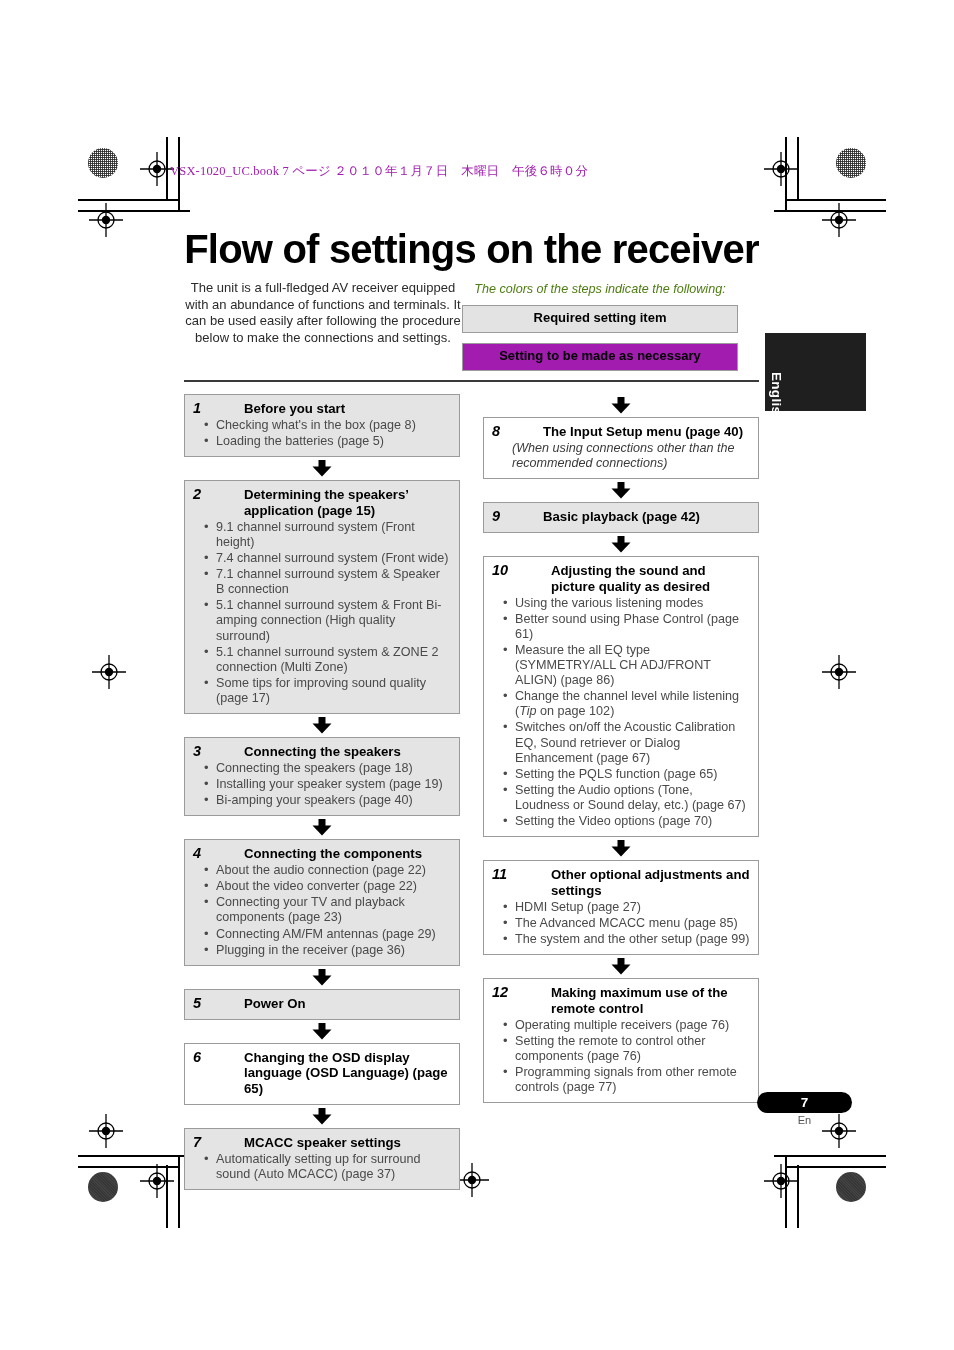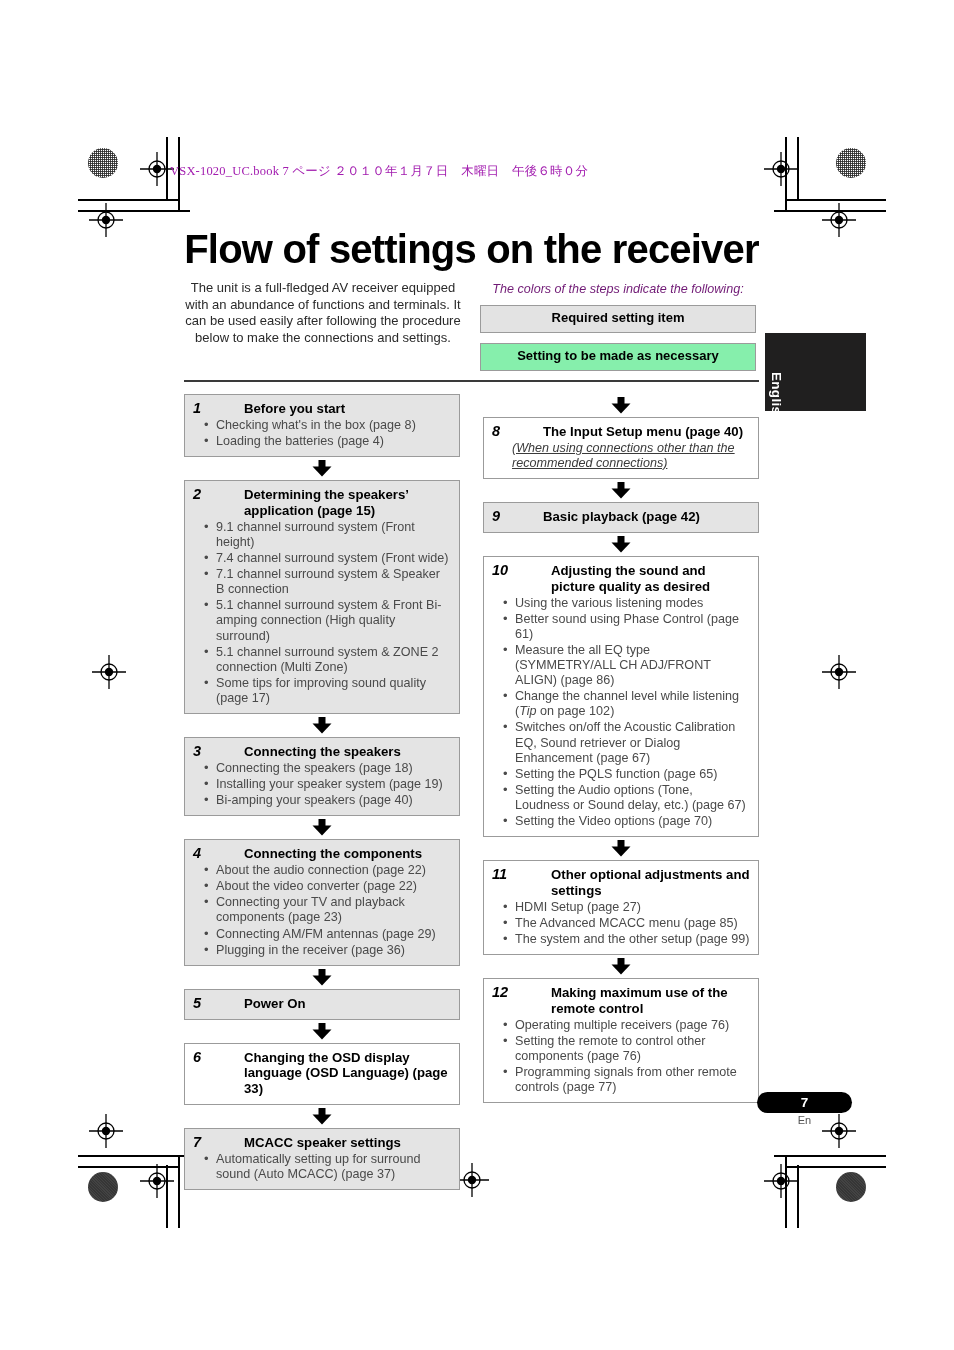--- a/index.html
+++ b/index.html
@@ -70,49 +70,48 @@
   h1.page-title {
     margin: 0;
     font-size: 40px;
     font-weight: bold;
     letter-spacing: -0.8px;
     line-height: 1.05;
   }
 
   .intro-row {
     display: flex;
-    gap: 18px;
     margin-top: 10px;
   }
   .intro-text {
     width: 278px;
     font-size: 13px;
     line-height: 1.27;
     color: #2a2a2a;
   }
   .legend-col {
     width: 276px;
     padding-top: 2px;
   }
   .legend-caption {
     font-size: 12.6px;
     font-style: italic;
-    color: #701a75;
+    color: #4d7c0f;
     margin-bottom: 9px;
   }
   .legend-box {
     border: 1px solid #9b9b9b;
     font-size: 13px;
     font-weight: bold;
     padding: 5px 7px 6px 7px;
     margin-bottom: 10px;
     line-height: 1.15;
   }
   .legend-box.required { background: #e3e3e3; }
-  .legend-box.optional { background: #86efac; }
+  .legend-box.optional { background: #a21caf; }
 
   .top-rule {
     position: absolute;
     left: 184px;
     top: 380px;
     width: 575px;
     height: 2px;
     background: #3a3a3a;
   }
 
@@ -153,21 +152,20 @@
     font-weight: bold;
     line-height: 1.2;
     padding-left: 31px;
   }
   .step-note {
     font-size: 12.6px;
     font-style: italic;
     color: #3a3a3a;
     line-height: 1.2;
     margin: 1px 0 0 20px;
-    text-decoration: underline;
   }
   .step-list {
     list-style: none;
     margin: 1px 0 0 0;
     padding: 0 0 0 10px;
   }
   .step-list li {
     position: relative;
     padding-left: 13px;
     font-size: 12.6px;
@@ -379,21 +377,21 @@
 
 <div class="flow">
   <div class="flow-col" id="col-left">
       <div class="step-box required">
         <div class="step-head">
           <div class="step-num">1</div>
           <div class="step-title">Before you start</div>
         </div>
         <ul class="step-list">
           <li>Checking what's in the box (page 8)</li>
-          <li>Loading the batteries (page 4)</li>
+          <li>Loading the batteries (page 5)</li>
         </ul>
       </div>
       <div class="arrow">
         <svg width="20" height="17" viewBox="0 0 20 17">
           <rect x="6.5" y="0" width="7" height="8" fill="#000"></rect>
           <polygon points="0.5,6.5 19.5,6.5 10,16.5" fill="#000"></polygon>
         </svg>
       </div>
       <div class="step-box required">
         <div class="step-head">
@@ -459,21 +457,21 @@
       </div>
       <div class="arrow">
         <svg width="20" height="17" viewBox="0 0 20 17">
           <rect x="6.5" y="0" width="7" height="8" fill="#000"></rect>
           <polygon points="0.5,6.5 19.5,6.5 10,16.5" fill="#000"></polygon>
         </svg>
       </div>
       <div class="step-box optional">
         <div class="step-head">
           <div class="step-num">6</div>
-          <div class="step-title">Changing the OSD display language (OSD Language) (page 33)</div>
+          <div class="step-title">Changing the OSD display language (OSD Language) (page 65)</div>
         </div>
       </div>
       <div class="arrow">
         <svg width="20" height="17" viewBox="0 0 20 17">
           <rect x="6.5" y="0" width="7" height="8" fill="#000"></rect>
           <polygon points="0.5,6.5 19.5,6.5 10,16.5" fill="#000"></polygon>
         </svg>
       </div>
       <div class="step-box required">
         <div class="step-head">

